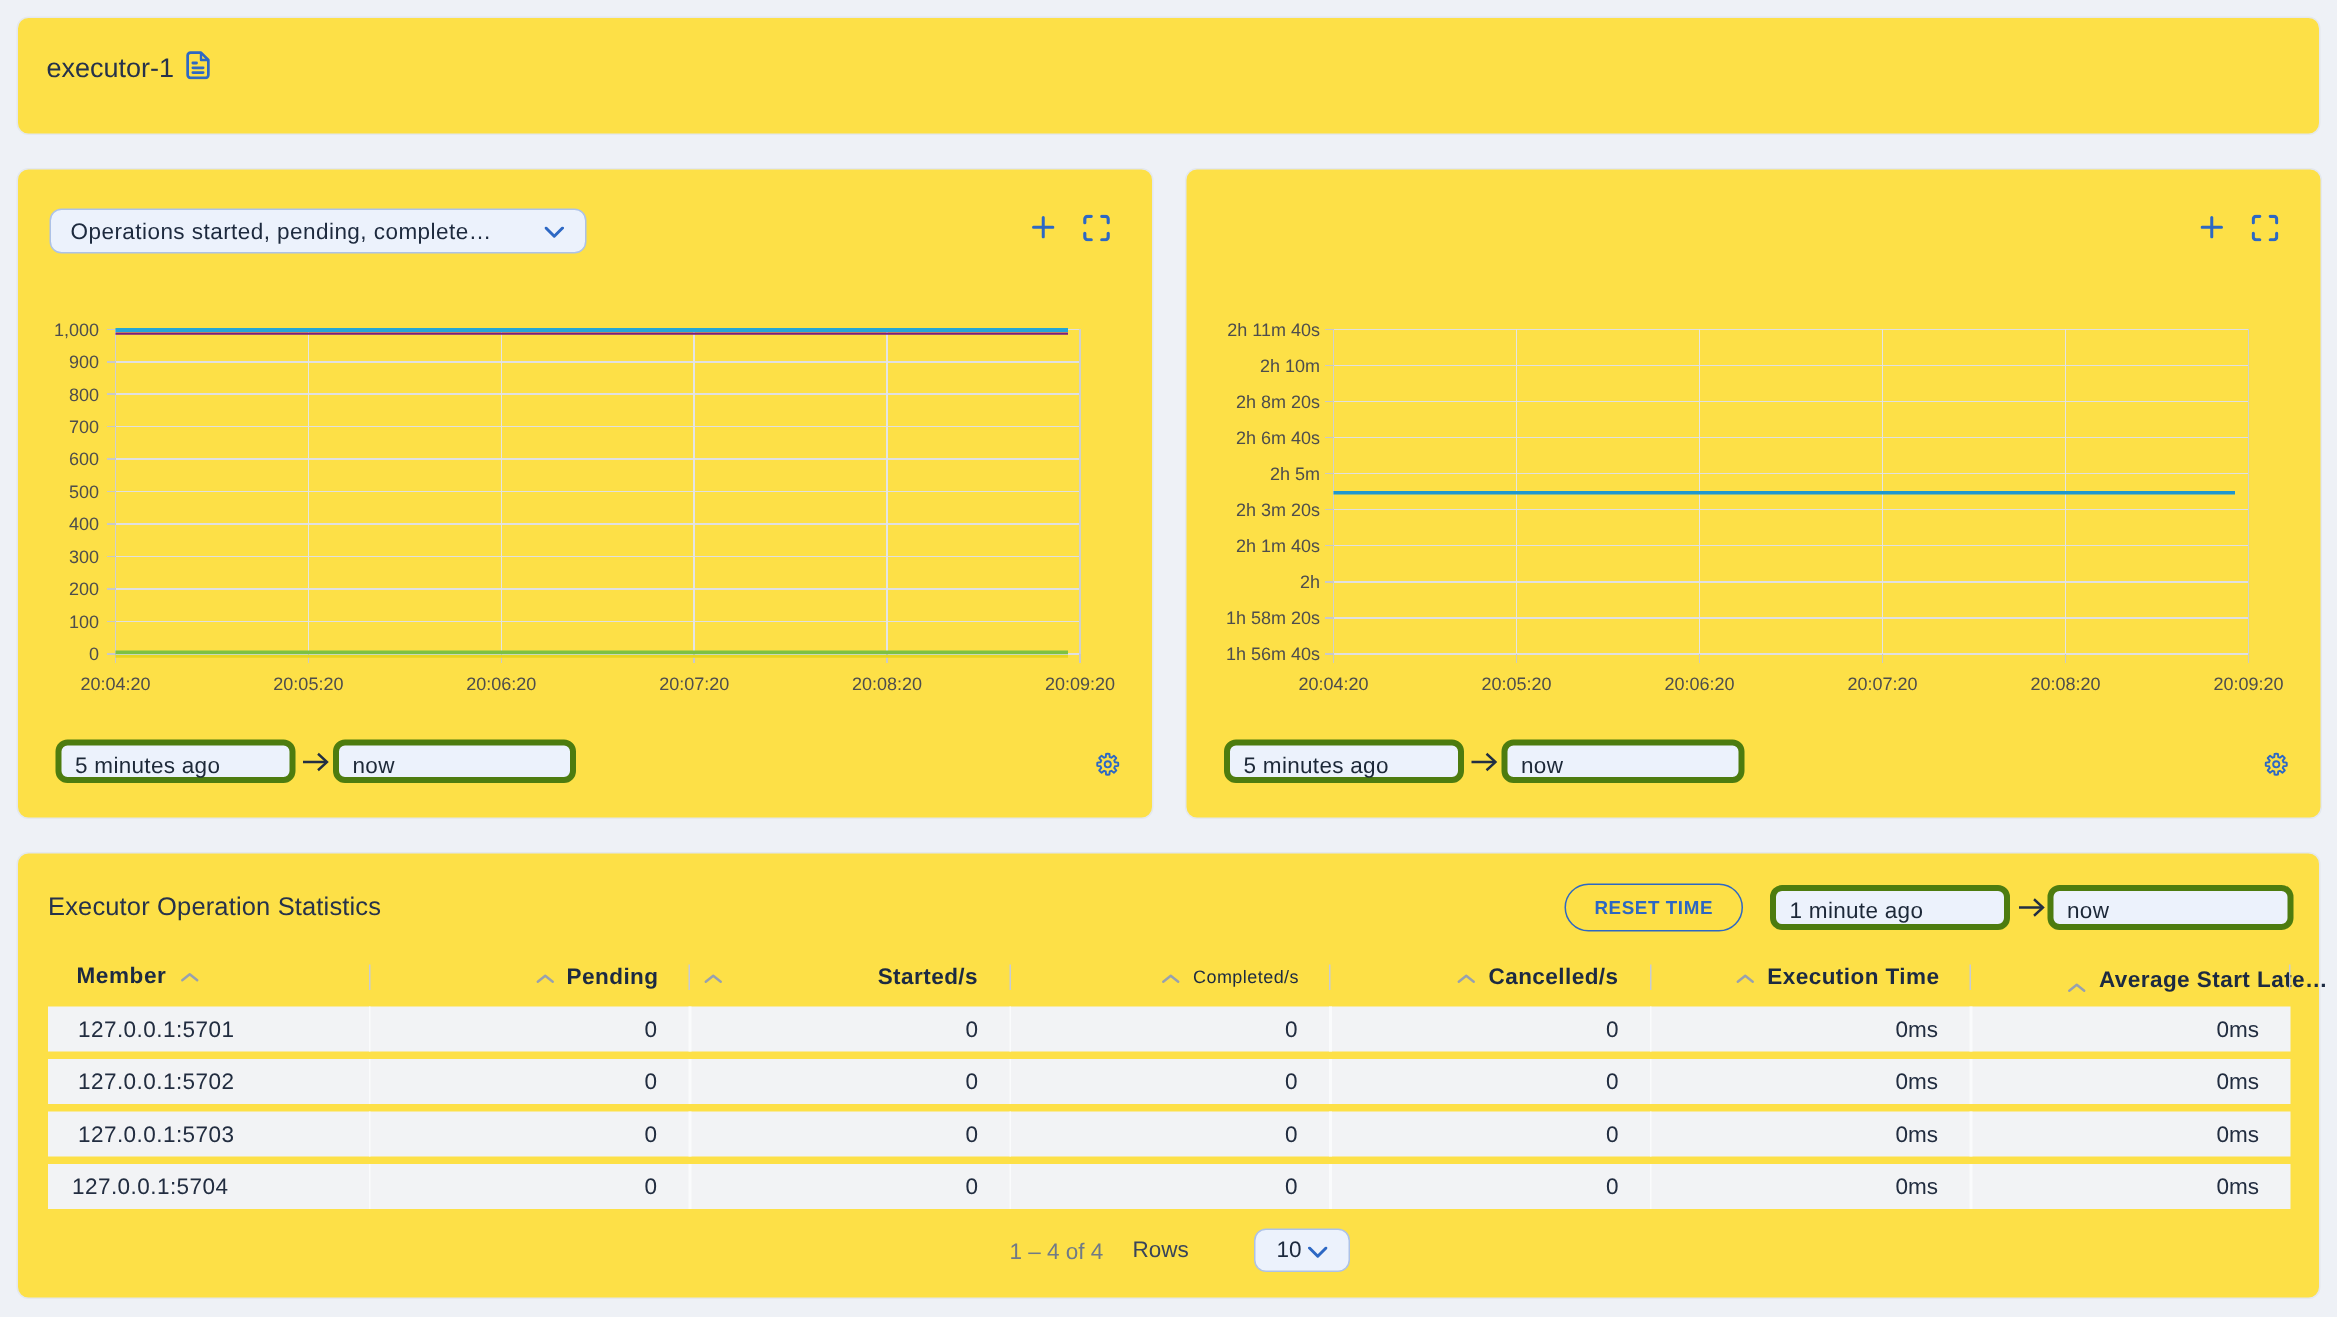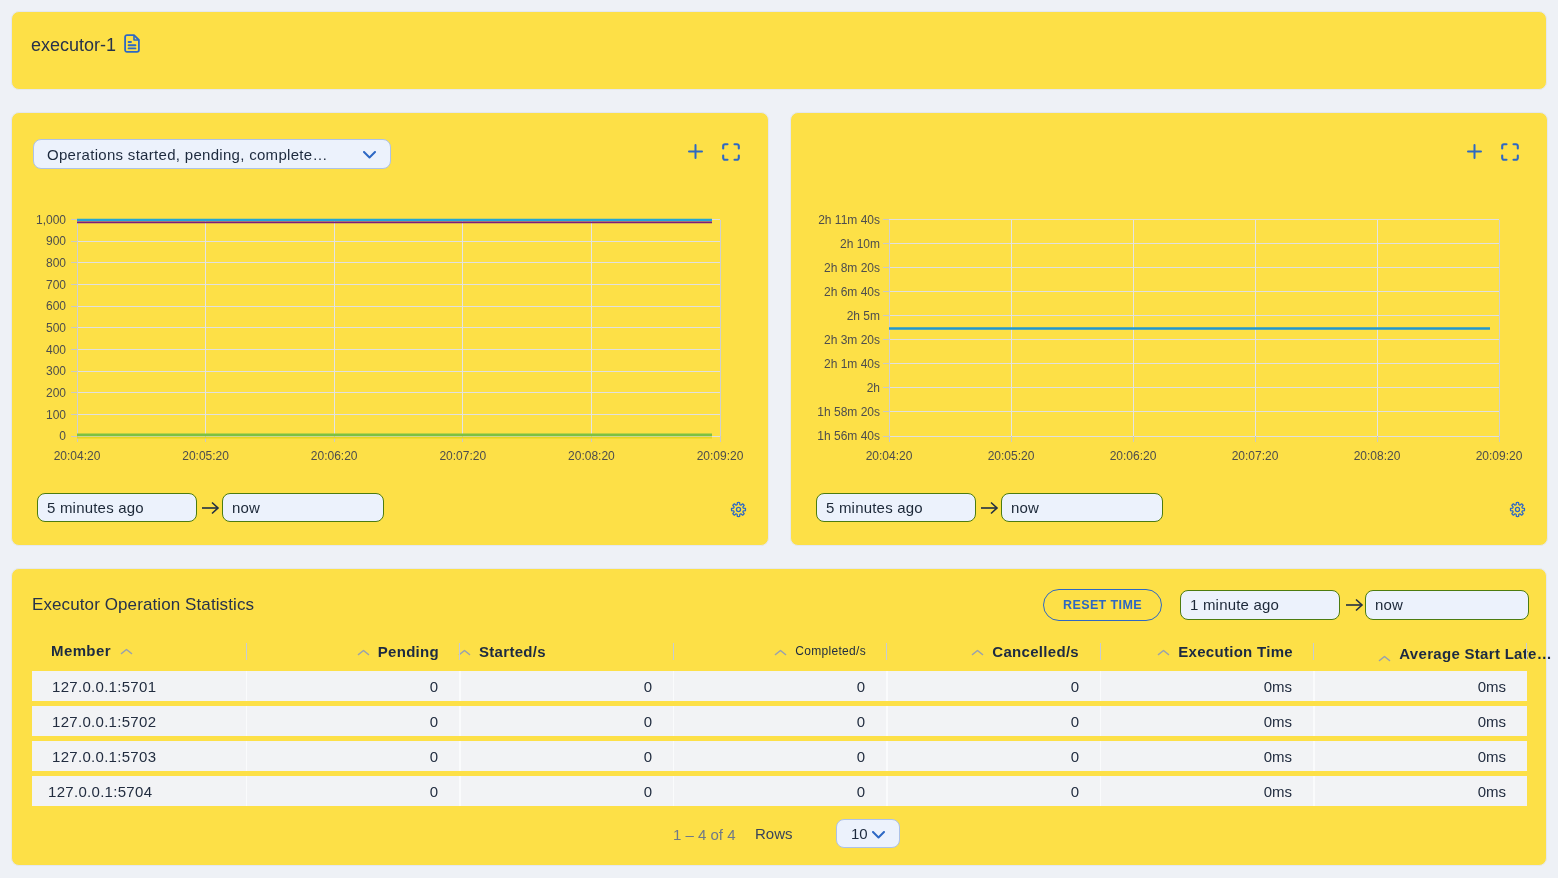--- a/index.html
+++ b/index.html
@@ -1,19 +1,19 @@
 <!DOCTYPE html>
 <html><head><meta charset="utf-8"><title>executor-1</title>
 <style>
   html,body{margin:0;padding:0}
   body{width:1558px;height:878px;background:#eef1f6;font-family:"Liberation Sans",sans-serif;position:relative;overflow:hidden}
   .card{position:absolute;background:#fde047;border:1px solid #e4e8ee;border-radius:8px;box-sizing:border-box}
   .sel{position:absolute;background:#ecf2fc;border:1px solid #adc2e7;border-radius:8px;box-sizing:border-box;color:#1d2a3e;font-size:15px}
   .sel .txt{position:absolute;left:13px;top:6px;letter-spacing:0.3px;white-space:nowrap}
-  .inp{position:absolute;background:#ecf2fc;border:1px solid #4d7c0f;border-radius:8px;box-sizing:border-box;color:#1c2838;font-size:15px}
+  .inp{position:absolute;background:#ecf2fc;border:4px solid #4d7c0f;border-radius:8px;box-sizing:border-box;color:#1c2838;font-size:15px}
   .inp .txt{position:absolute;left:9px;top:5px;letter-spacing:0.2px;white-space:nowrap}
   .abs{position:absolute;white-space:nowrap}
 </style></head><body>
 
 <div class="card" style="left:11px;top:11px;width:1536px;height:79px"></div>
 <div class="abs" style="left:31px;top:35px;font-size:18px;color:#26324b">executor-1</div>
 <svg style="position:absolute;left:124px;top:34px" width="16" height="19" viewBox="0 0 16 19">
     <path d="M10 1.1 H3 A1.9 1.9 0 0 0 1.1 3 V16 A1.9 1.9 0 0 0 3 17.9 H13 A1.9 1.9 0 0 0 14.9 16 V6 Z" fill="none" stroke="#2d68c4" stroke-width="1.8" stroke-linejoin="round"></path>
     <path d="M10 1.4 V6 H14.6" fill="none" stroke="#2d68c4" stroke-width="1.6" stroke-linejoin="round"></path>
     <path d="M4.6 8 H7 M4.6 11.2 H11.4 M4.6 14.4 H11.4" stroke="#2d68c4" stroke-width="1.9" stroke-linecap="round"></path>
@@ -230,21 +230,21 @@
 <div class="abs" style="left:39px;top:73px;font-size:15px;font-weight:bold;letter-spacing:0.4px;color:#1c2a42">Member</div>
 <svg style="position:absolute;left:108px;top:79px" width="13" height="7" viewBox="0 0 13 7">
       <path d="M1.5 5.5 L6.5 1.5 L11.5 5.5" fill="none" stroke="#98a1af" stroke-width="1.6" stroke-linecap="round" stroke-linejoin="round"></path>
     </svg>
 <div class="abs" style="left:244px;top:71px;width:183px;height:22px;display:flex;justify-content:flex-end;align-items:center;gap:8px">
       <svg width="13" height="7" viewBox="0 0 13 7" style="margin-top:2px">
         <path d="M1.5 5.5 L6.5 1.5 L11.5 5.5" fill="none" stroke="#98a1af" stroke-width="1.6" stroke-linecap="round" stroke-linejoin="round"></path>
       </svg>
       <span style="font-size:15px;font-weight:bold;letter-spacing:0.3px;color:#1c2a42;white-space:nowrap">Pending</span>
     </div>
-<div class="abs" style="left:446px;top:71px;width:183px;height:22px;display:flex;justify-content:flex-start;align-items:center;gap:8px">
+<div class="abs" style="left:457px;top:71px;width:183px;height:22px;display:flex;justify-content:space-between;align-items:center;gap:8px">
       <svg width="13" height="7" viewBox="0 0 13 7" style="margin-top:2px">
         <path d="M1.5 5.5 L6.5 1.5 L11.5 5.5" fill="none" stroke="#98a1af" stroke-width="1.6" stroke-linecap="round" stroke-linejoin="round"></path>
       </svg>
       <span style="font-size:15px;font-weight:bold;letter-spacing:0.3px;color:#1c2a42;white-space:nowrap">Started/s</span>
     </div>
 <div class="abs" style="left:671px;top:71px;width:183px;height:22px;display:flex;justify-content:flex-end;align-items:center;gap:8px">
       <svg width="13" height="7" viewBox="0 0 13 7" style="margin-top:2px">
         <path d="M1.5 5.5 L6.5 1.5 L11.5 5.5" fill="none" stroke="#98a1af" stroke-width="1.6" stroke-linecap="round" stroke-linejoin="round"></path>
       </svg>
       <span style="font-size:12px;font-weight:normal;letter-spacing:0.3px;color:#1c2a42;white-space:nowrap">Completed/s</span>

